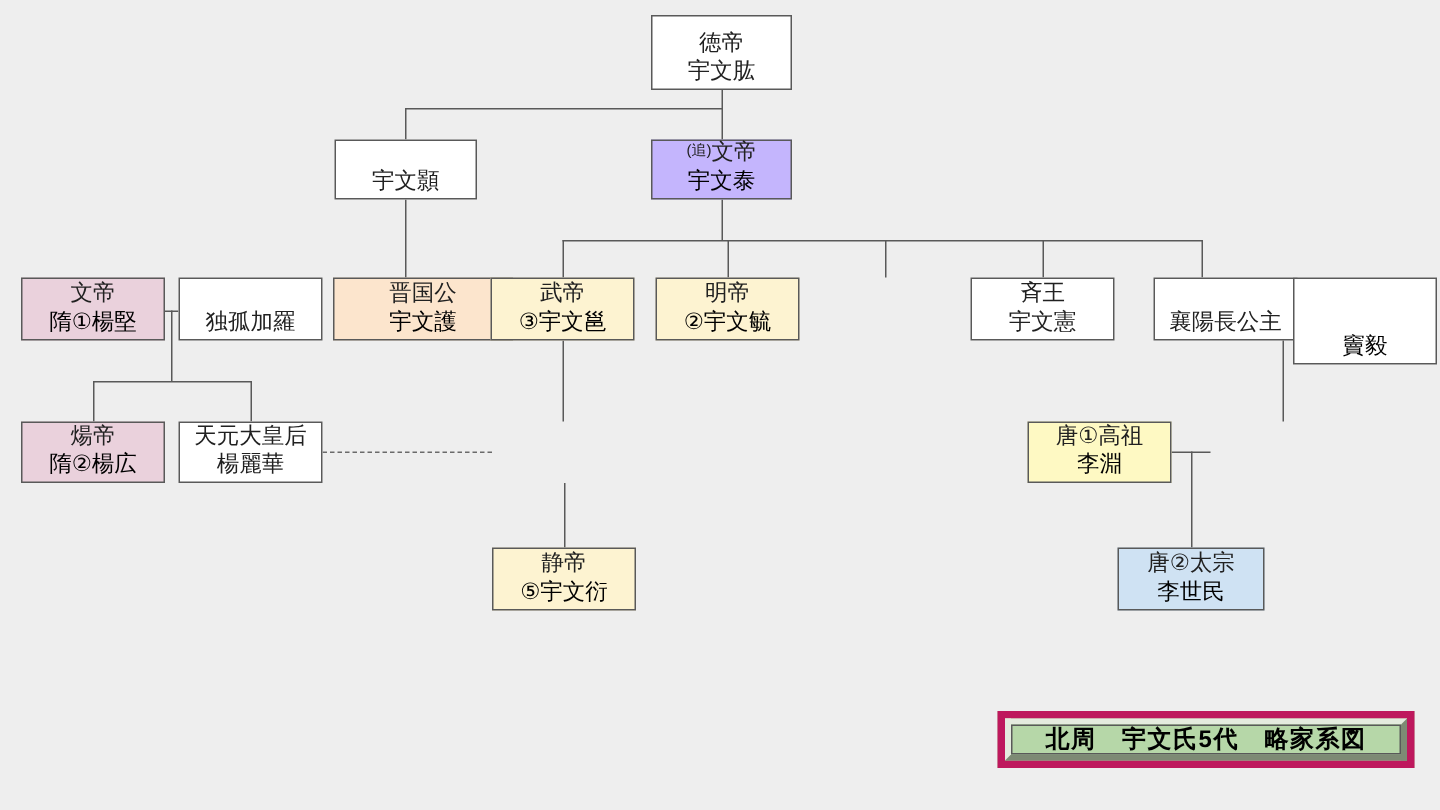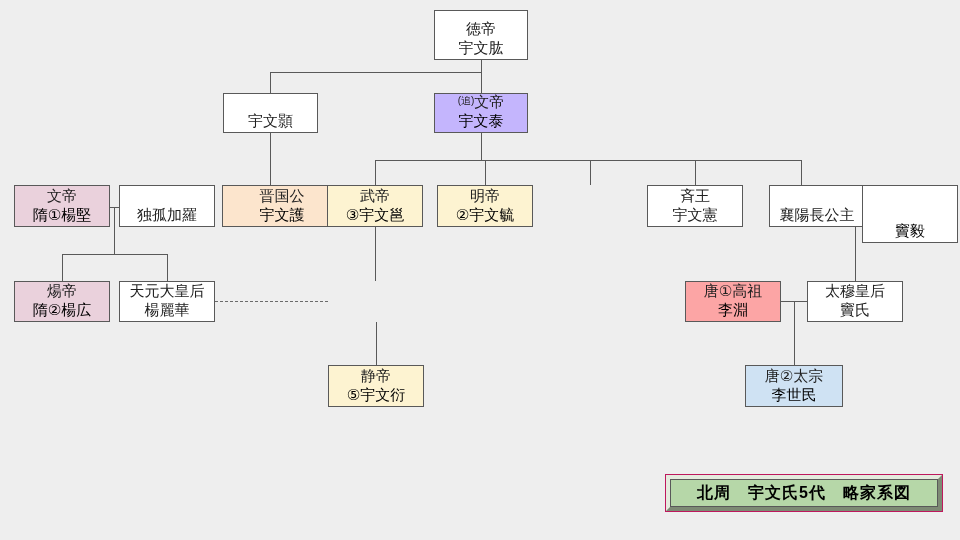--- a/index.html
+++ b/index.html
@@ -49,21 +49,21 @@
     color:#000000;
   }
   .node .sup{
     font-size:10px;
     vertical-align:3px;
   }
   
   .title-wrap{
     position:absolute;
     box-sizing:border-box;
-    border:1px solid #be185d;
+    border:5px solid #be185d;
     background:#b6d7a8;
   }
   .title-bevel{
     width:100%;height:100%;
     box-sizing:border-box;
     border:4px solid;
     border-color:#e4ebde #7d8a74 #7d8a74 #e4ebde;
   }
   .title-inner{
     width:100%;height:100%;
@@ -172,29 +172,25 @@
     <div class="l">煬帝</div>
     <div class="l b">隋②楊広</div>
   </div>
 
   <div class="node" style="left: 119px; top: 281px; width: 96px; height: 41px; background-color: rgb(255, 255, 255);">
     <div class="l">天元大皇后</div>
     <div class="l">楊麗華</div>
   </div>
 
 
-  <div class="node" style="left: 685px; top: 281px; width: 96px; height: 41px; background-color: #fca5a5; text-align: right;">
+  <div class="node" style="left: 685px; top: 281px; width: 96px; height: 41px; background-color: #fef9c3; text-align: right;">
     <div class="l">唐①高祖</div>
     <div class="l b">李淵</div>
   </div>
 
-  <div class="node" style="left: 807px; top: 281px; width: 96px; height: 41px; background-color: rgb(255, 255, 255);">
-    <div class="l">太穆皇后</div>
-    <div class="l">竇氏</div>
-  </div>
 
   <div class="node" style="left: 328px; top: 365px; width: 96px; height: 42px; background-color: rgb(253, 243, 209); justify-content: space-between;">
     <div class="l">静帝</div>
     <div class="l b">⑤宇文衍</div>
   </div>
 
   <div class="node" style="left: 745px; top: 365px; width: 98px; height: 42px; background-color: rgb(207, 226, 243); justify-content: space-between;">
     <div class="l">唐②太宗</div>
     <div class="l b">李世民</div>
   </div>

